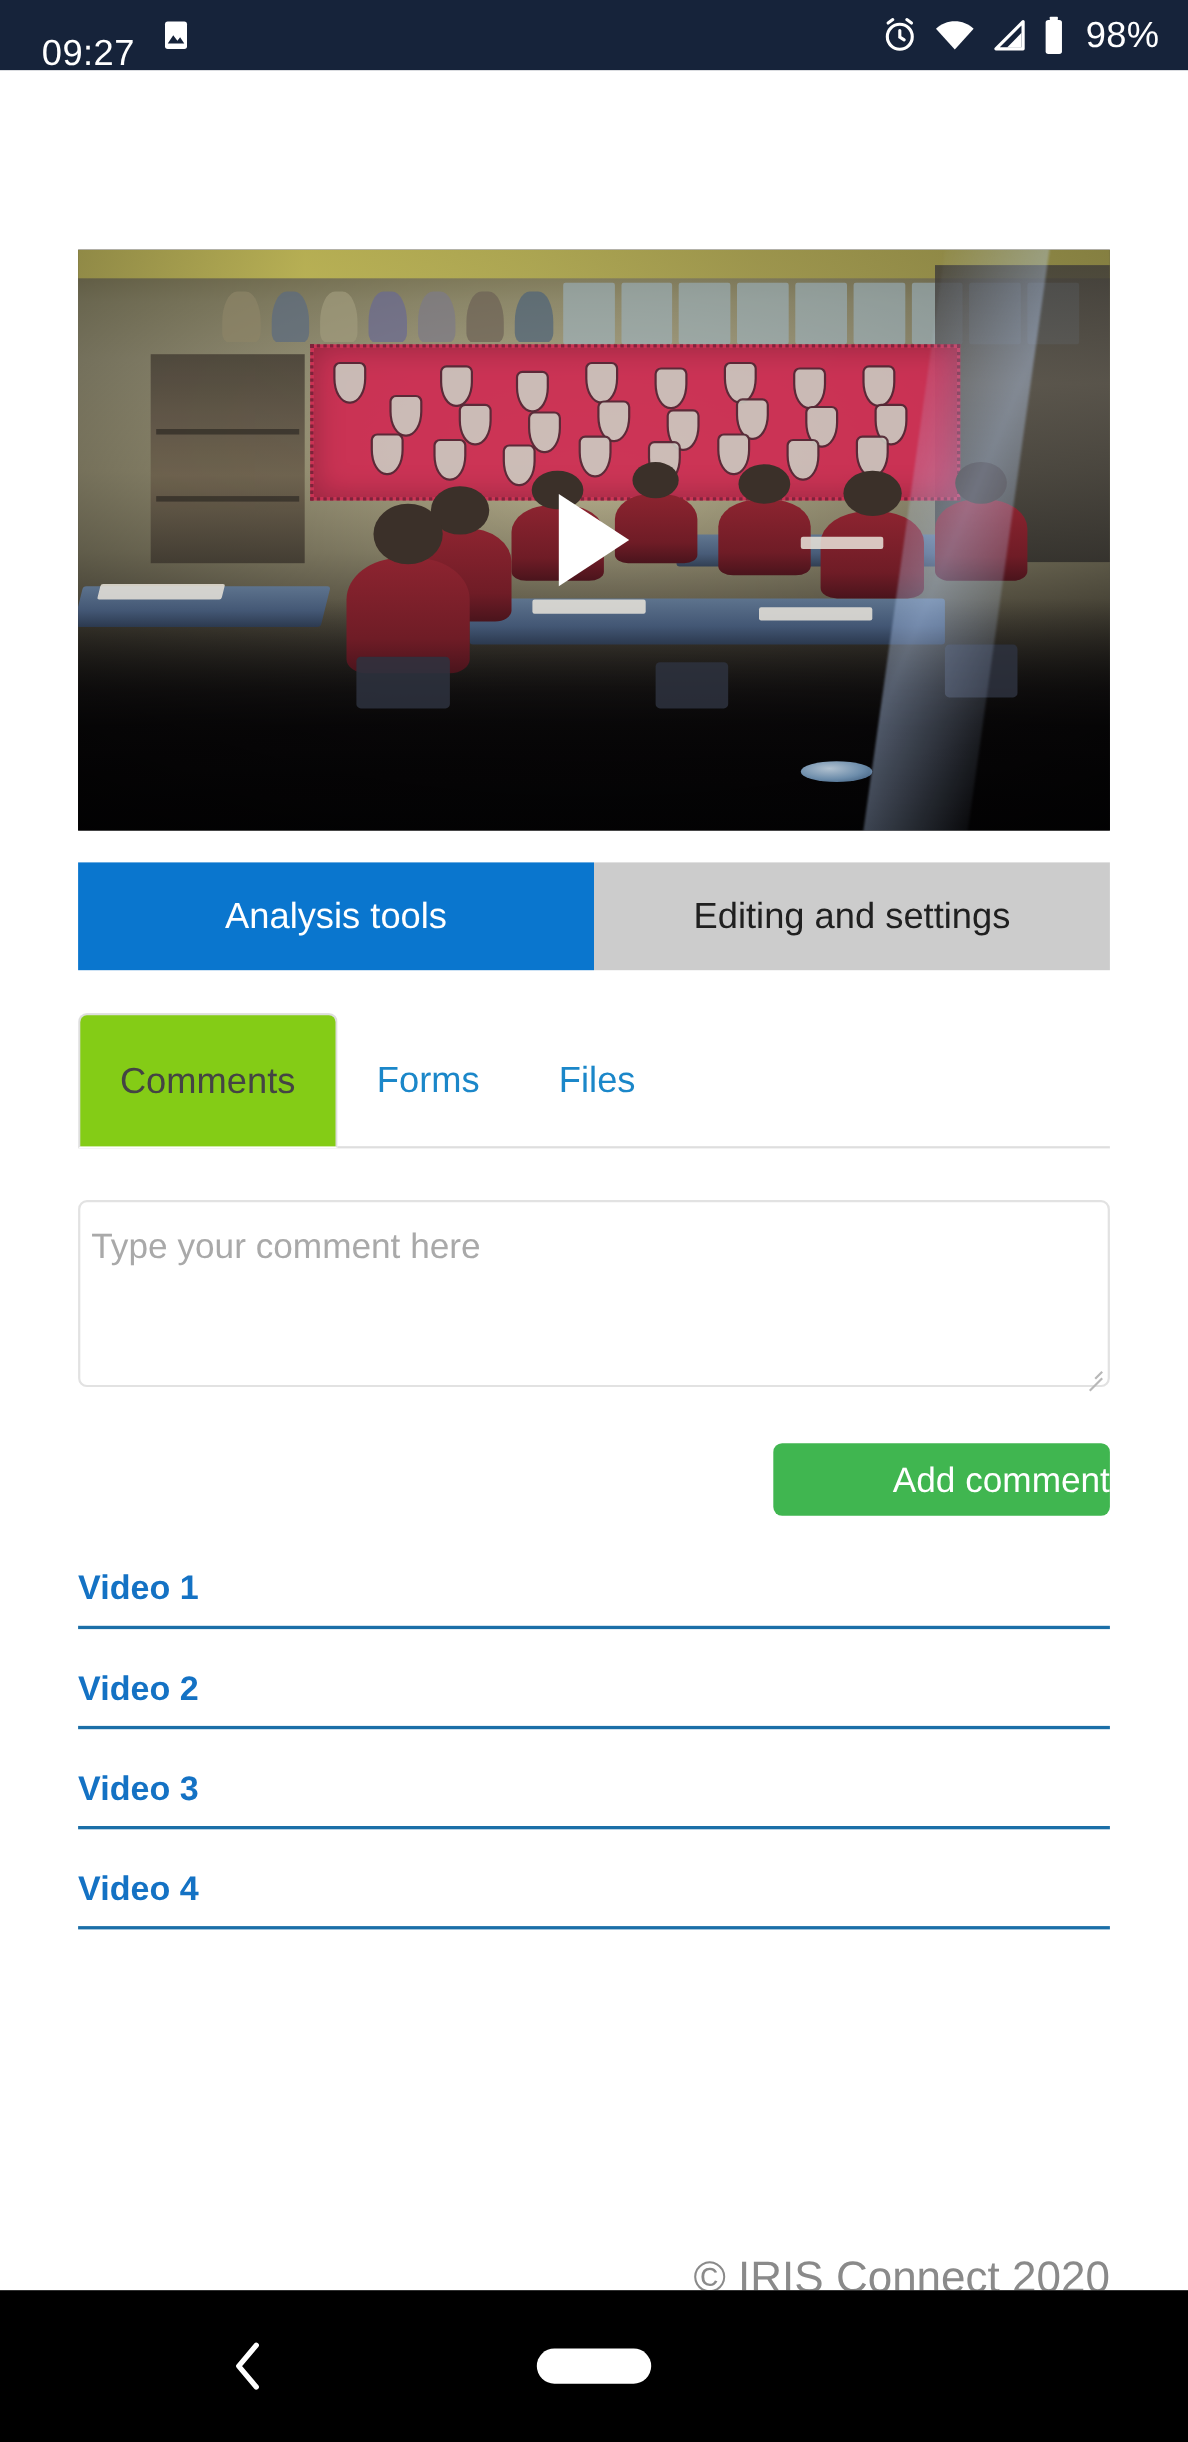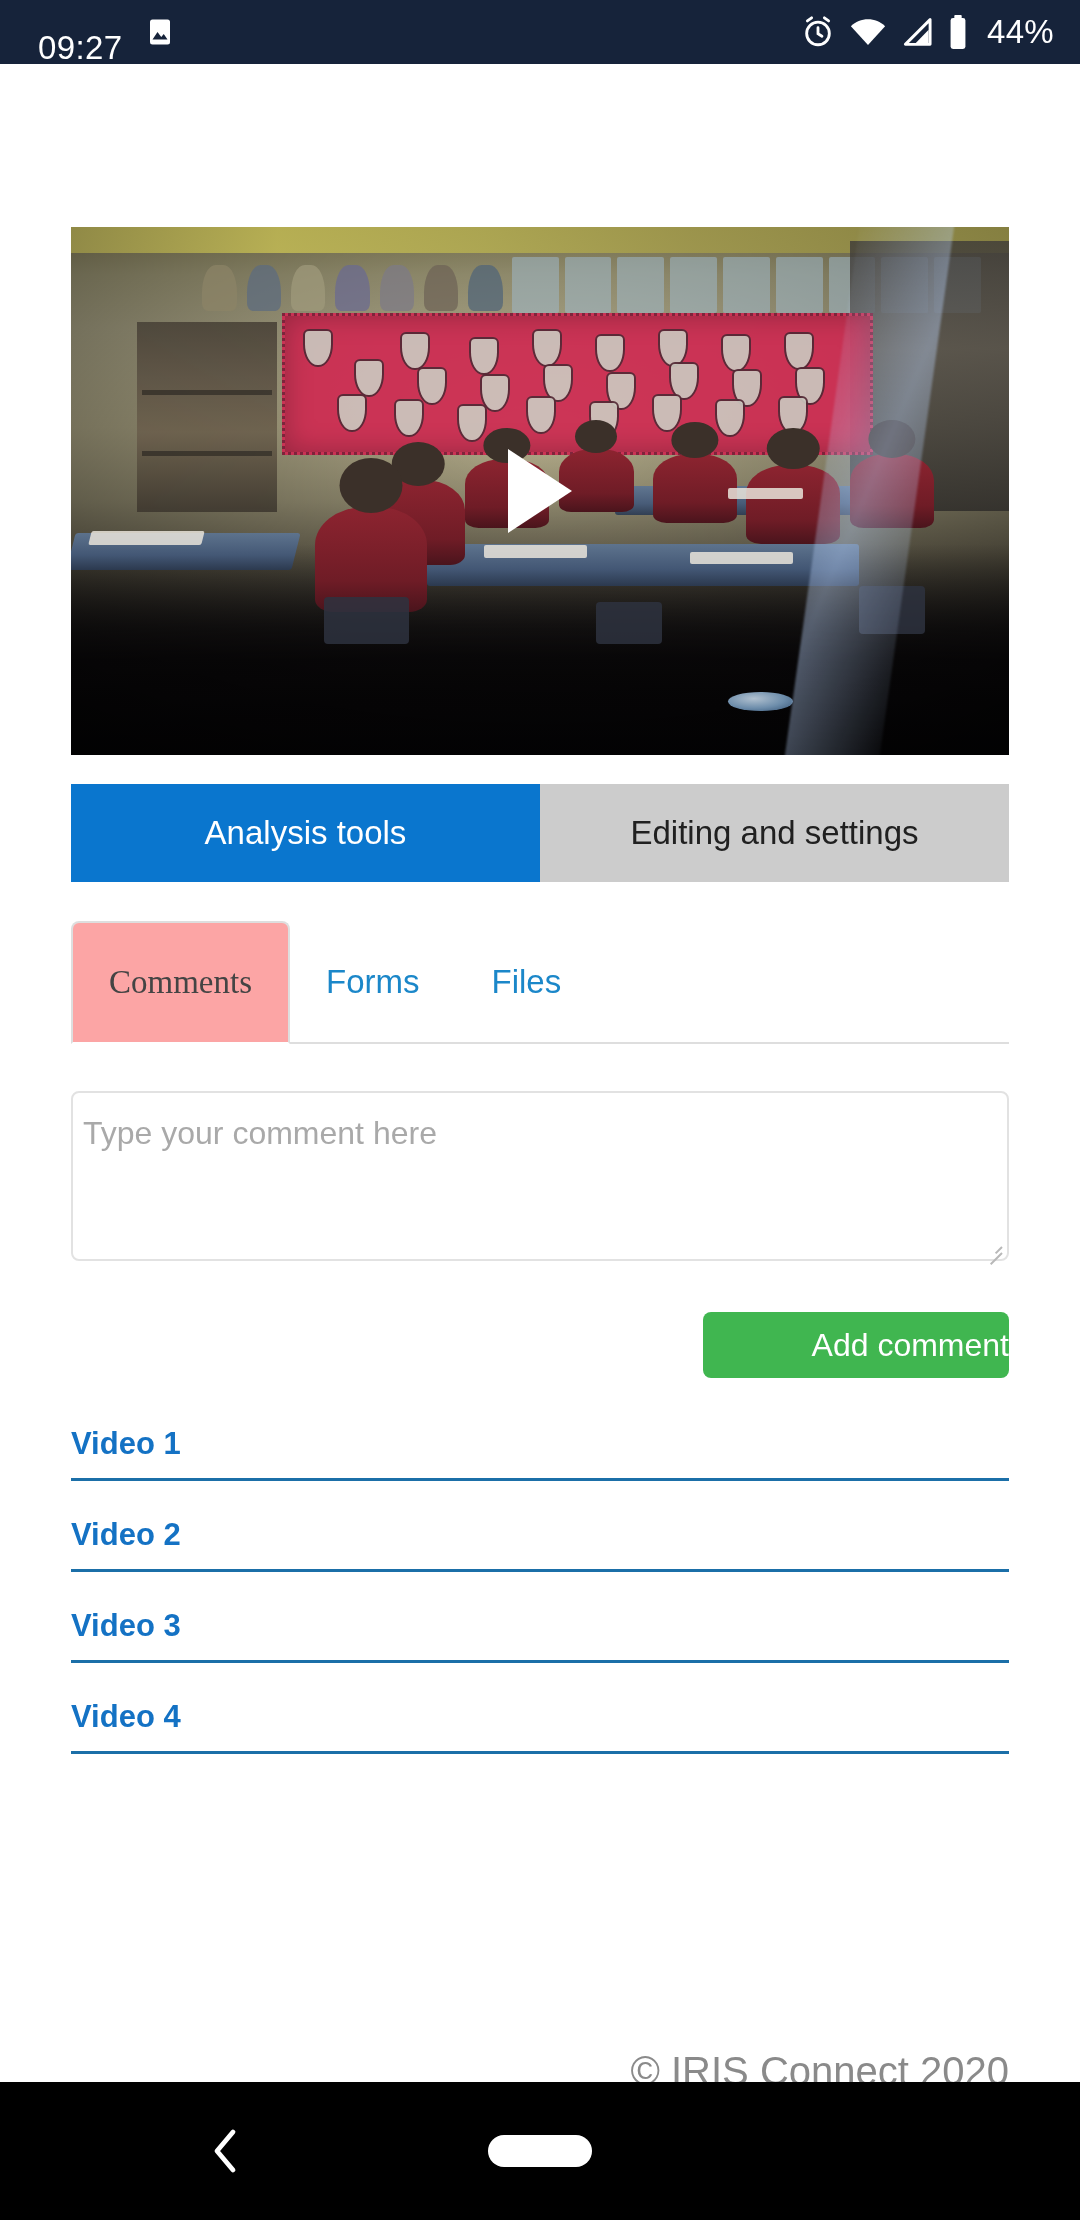--- a/index.html
+++ b/index.html
@@ -251,26 +251,25 @@
   .sub-tab {
     display: flex;
     align-items: center;
     justify-content: center;
     font-size: 33px;
     padding: 0 36px;
     cursor: pointer;
   }
   .sub-tab.active {
     color: #444444;
-    background: #fca5a5;
+    background: #84cc16;
     border: 2px solid #dedede;
     border-bottom: 2px solid #ffffff;
     border-radius: 8px 8px 0 0;
     margin-bottom: -2px;
-    font-family: Liberation Serif, serif;
   }
   .sub-tab.link { color: #1b87c9; align-items: center; }
 
   
   .comment-box {
     position: absolute;
     left: 71px;
     top: 1027px;
     width: 938px;
     height: 170px;
@@ -411,21 +410,21 @@
           <path d="M20 1.5v17H3z" fill="none" stroke="#ffffff" stroke-width="2" stroke-linejoin="round"></path>
           <path d="M19 8.5v9.2h-9z" fill="#ffffff"></path>
         </svg>
       </span>
       <span>
         <svg class="sb-icon" width="20" height="34" viewBox="0 0 12 22">
           <rect x="3.6" y="0" width="4.8" height="2.2" rx="0.6" fill="#ffffff"></rect>
           <rect x="1.2" y="2" width="9.6" height="20" rx="1.6" fill="#ffffff"></rect>
         </svg>
       </span>
-      <span class="status-battery-text">44%</span>
+      <span class="status-battery-text">98%</span>
     </span>
   </div>
 
   <div class="content">
 
     <div class="video-wrap">
       <div class="video-scene">
         <div class="scene-top-strip"></div>
         <div class="scene-cards">
             <i></i>

